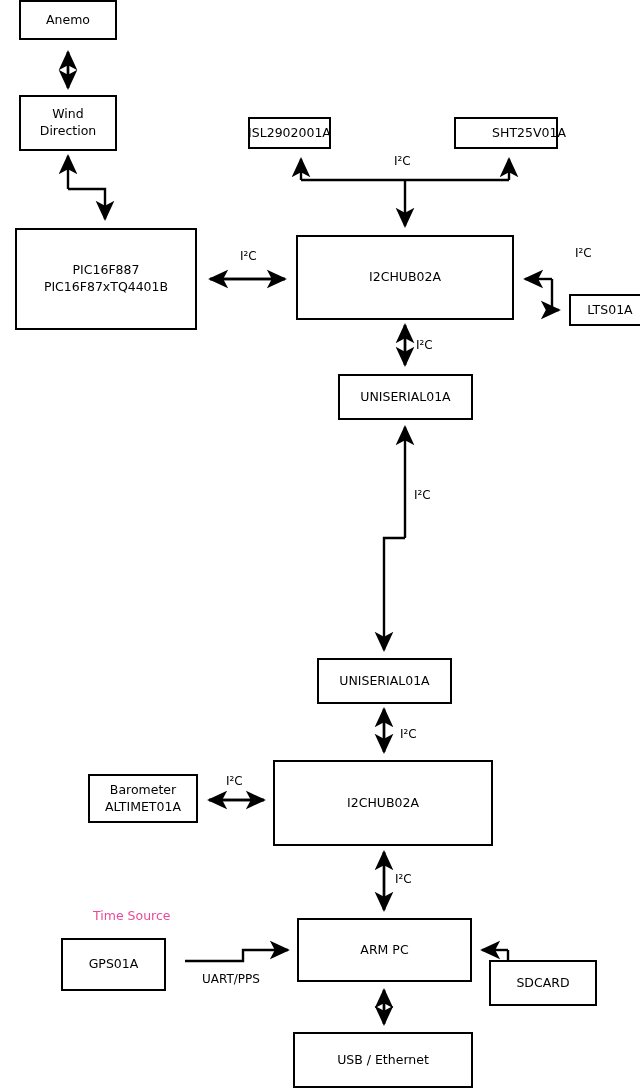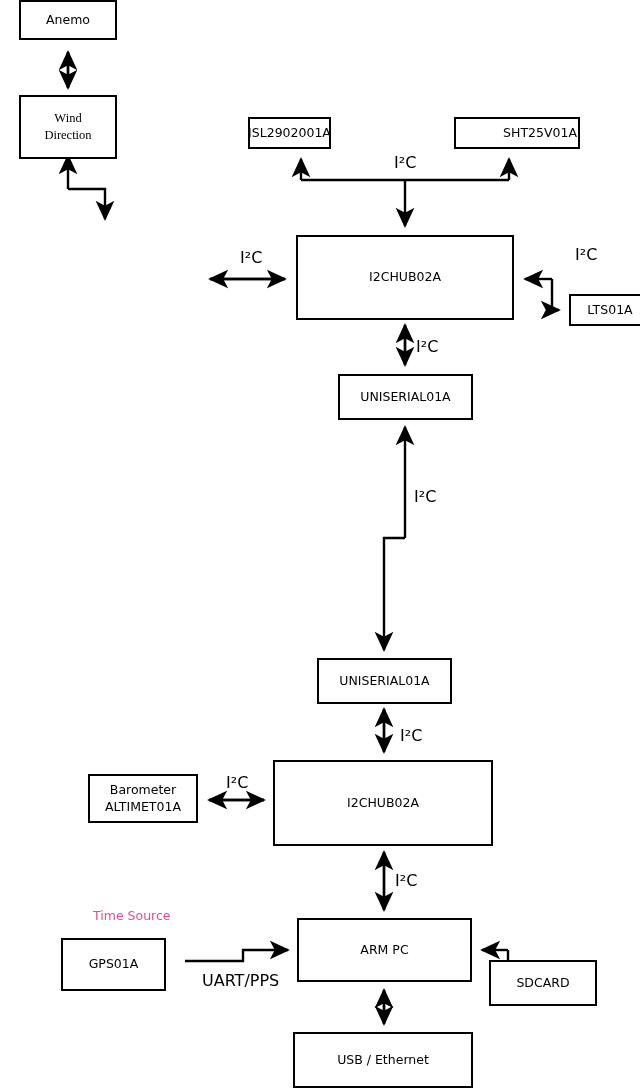--- a/index.html
+++ b/index.html
@@ -35,21 +35,21 @@
     justify-content: center;
     text-align: center;
     color: #000000;
     font-size: 12.5px;
     line-height: 1.35;
     white-space: pre-line;
   }
   .edge-label {
     position: absolute;
     color: #000000;
-    font-size: 16px;
+    font-size: 12px;
     line-height: 1;
     white-space: nowrap;
     background: transparent;
   }
   .free-label {
     position: absolute;
     color: #ec4899;
     font-size: 12.5px;
     line-height: 1;
     white-space: nowrap;
@@ -105,27 +105,29 @@
       <path d="M496,950 L470,950" marker-end="url(#ah)"></path>
       <path d="M496,950 L496,983 L497,983" marker-end="url(#ah)"></path>
 
       <path d="M372,990 L372,1024" marker-end="url(#ah)"></path>
       <path d="M372,1024 L372,990" marker-end="url(#ah)"></path>
     </g>
   </svg>
 
   <div class="node" style="left:7px;  top:0px;    width:98px;  height:40px;">Anemo</div>
 
-  <div class="node" style="left:7px;  top:95px;   width:98px;  height:64px;font-family:Liberation Serif, serif;">Wind
+  <div class="node" style="left:7px;  top:95px;   width:98px;  height:56px;">Wind
 Direction</div>
 
+  <div class="node" style="left:3px;  top:228px;  width:182px; height:102px;">PIC16F887
+PIC16F87xTQ4401B</div>
 
   <div class="node" style="left:236px;top:117px;  width:83px; height:32px;">ISL2902001A</div>
 
-  <div class="node" style="left:442px;top:117px;  width:126px; height:32px;padding-left:46px;">SHT25V01A</div>
+  <div class="node" style="left:442px;top:117px;  width:104px; height:32px;padding-left:46px;">SHT25V01A</div>
 
   <div class="node" style="left:284px;top:235px;  width:218px; height:85px;">I2CHUB02A</div>
 
   <div class="node" style="left:557px;top:294px;  width:82px;  height:32px;">LTS01A</div>
 
   <div class="node" style="left:326px;top:374px;  width:135px; height:46px;">UNISERIAL01A</div>
 
   <div class="node" style="left:305px;top:658px;  width:135px; height:46px;">UNISERIAL01A</div>
 
   <div class="node" style="left:261px;top:760px;  width:220px; height:86px;">I2CHUB02A</div>

